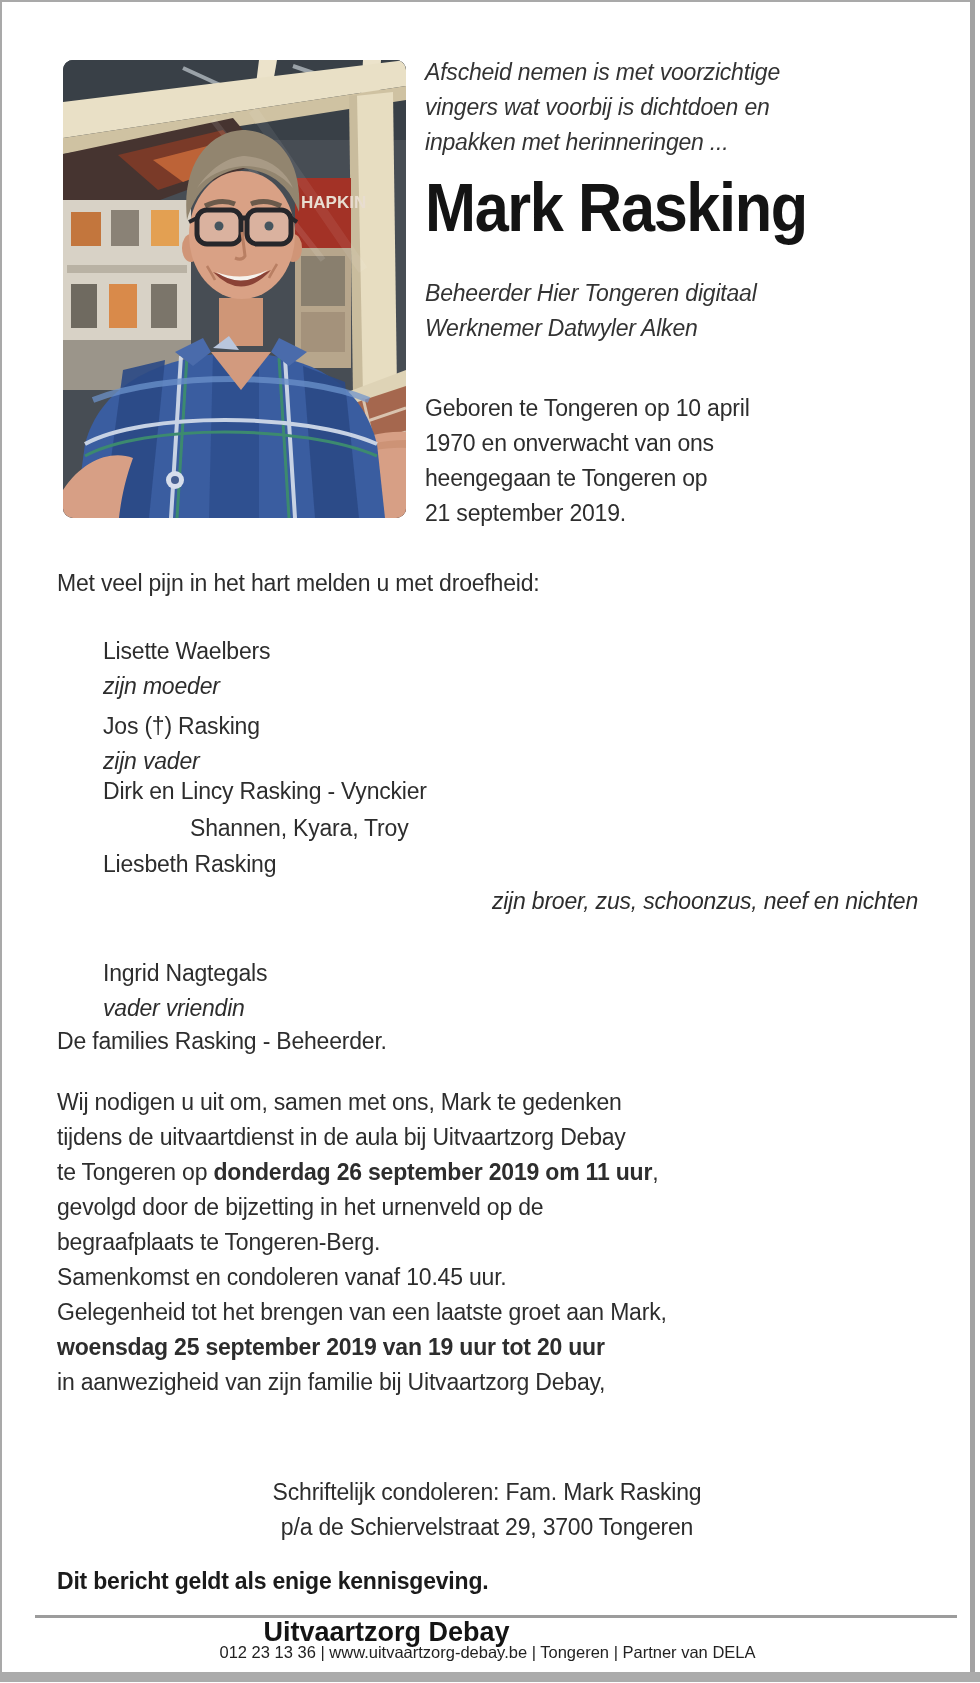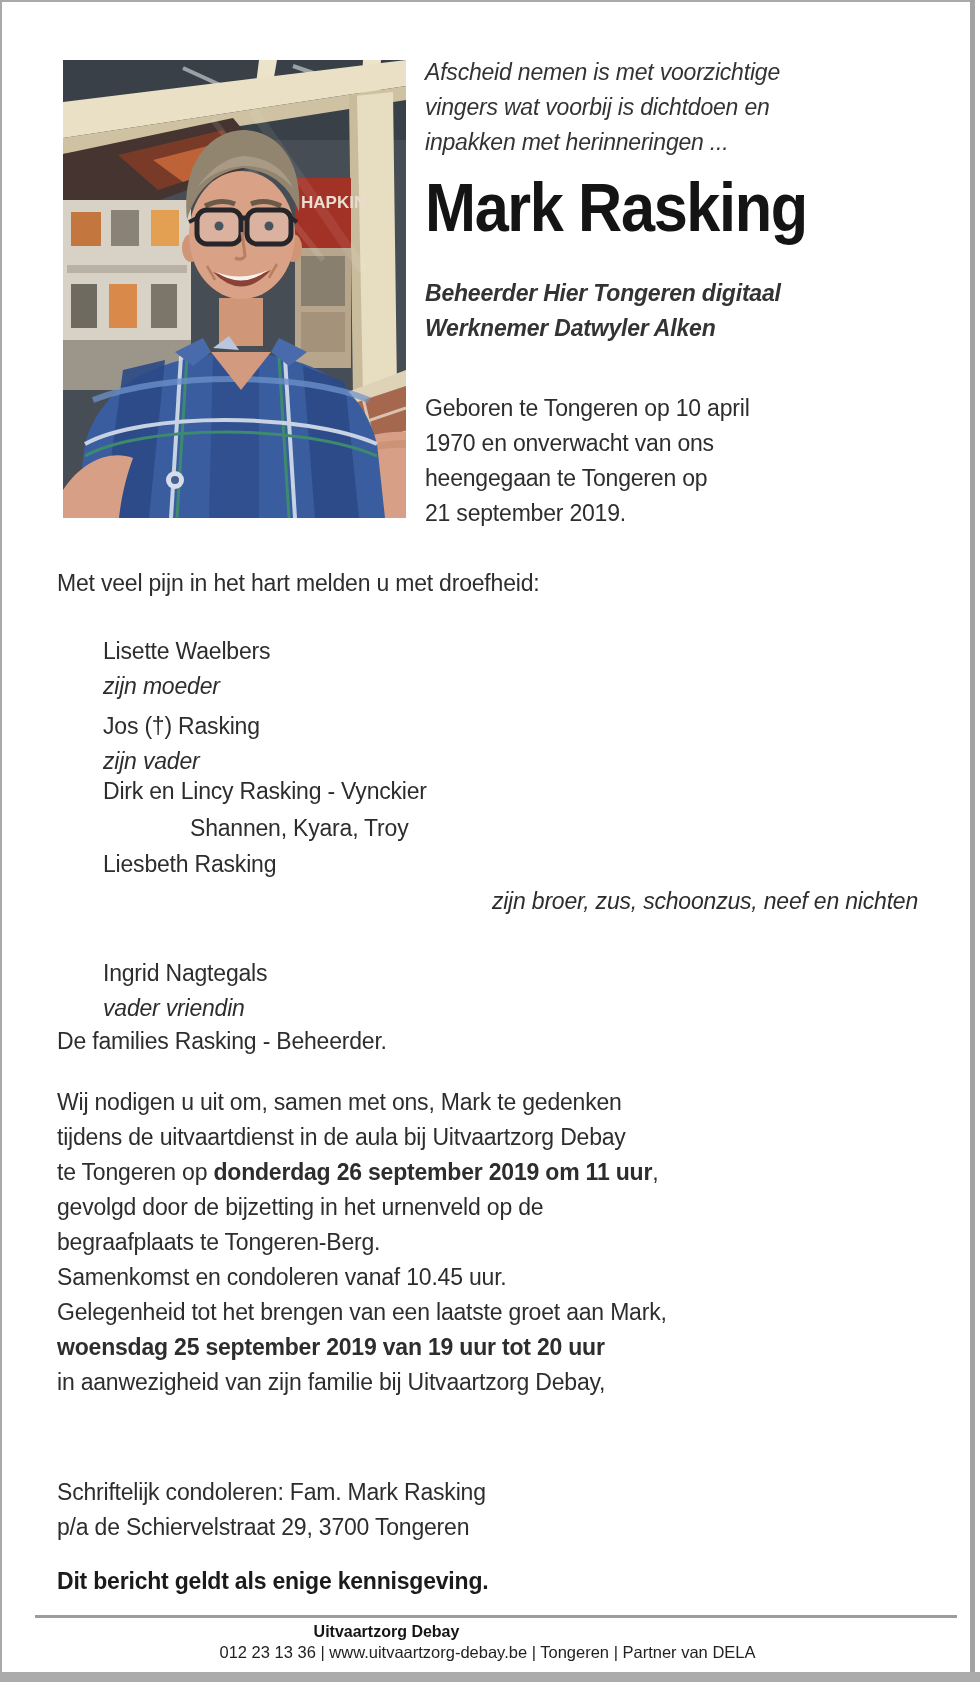--- a/index.html
+++ b/index.html
@@ -13,50 +13,50 @@
   .abs{position:absolute;}
 
   
   .edge-top{position:absolute;left:0;top:0;width:975px;height:2px;background:#a9a9a9;}
   .edge-left{position:absolute;left:0;top:0;width:2px;height:1676px;background:#a9a9a9;}
   .edge-right{position:absolute;left:970px;top:0;width:5px;height:1674px;background:#a2a2a2;}
   .edge-bottom{position:absolute;left:0;top:1672px;width:980px;height:10px;background:#ababab;}
 
   .photo{
     position:absolute;left:63px;top:60px;width:343px;height:458px;
-    border-radius:0;overflow:hidden;background:#494f55;
+    border-radius:10px;overflow:hidden;background:#494f55;
   }
   .photo svg{display:block;width:100%;height:100%;}
 
   .quote{left:425px;top:55px;width:520px;color:#333;}
   .deceased-name{
     left:425px;top:173px;font-size:68px;line-height:68px;font-weight:bold;color:#141414;
     letter-spacing:-1.5px;transform:scaleX(0.9);transform-origin:left top;white-space:nowrap;
   }
-  .roles{left:425px;top:276px;width:520px;color:#333;font-weight:bold;}
+  .roles{left:425px;top:276px;width:520px;color:#333;}
   .life{left:425px;top:391px;width:520px;}
 
   .intro{left:57px;top:566px;width:860px;}
 
   .row{left:103px;width:815px;display:flex;justify-content:space-between;flex-direction:column;}
   .row-lisette{top:634px;}
   .row-jos{top:709px;}
   .sib1{left:103px;top:774px;}
   .sib2{left:190px;top:811px;}
   .sib3{left:103px;top:847px;}
   .sib-rel{left:103px;top:884px;width:815px;text-align:right;}
   .row-ingrid{top:956px;}
   .families{left:57px;top:1024px;}
 
   .invitation{left:57px;top:1085px;width:880px;}
-  .condolence{left:57px;top:1475px;width:860px;}
+  .condolence{left:57px;top:1475px;width:860px;text-align:center;}
   .notice{left:57px;top:1564px;font-weight:bold;color:#1b1b1b;}
 
   .divider{position:absolute;left:35px;top:1615px;width:922px;height:3px;background:#9c9c9c;}
-  .footer-company{left:0;top:1621px;width:773px;text-align:center;font-size:16px;line-height:22px;font-weight:bold;color:#141414;}
+  .footer-company{left:0;top:1621px;width:773px;text-align:center;font-size:27px;line-height:22px;font-weight:bold;color:#141414;}
   .footer-details{left:0;top:1643px;width:975px;text-align:center;font-size:16.5px;line-height:19px;color:#222;}
 </style>
 </head>
 <body>
 
 <div class="page">
 
   <div class="edge-top"></div>
   <div class="edge-left"></div>
   <div class="edge-right"></div>

